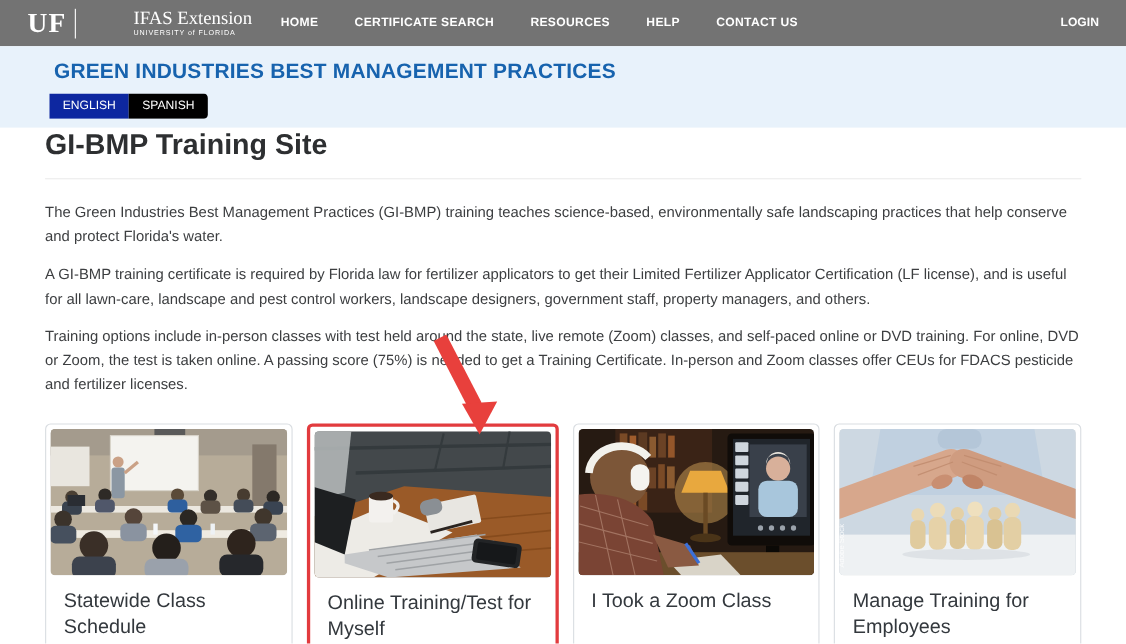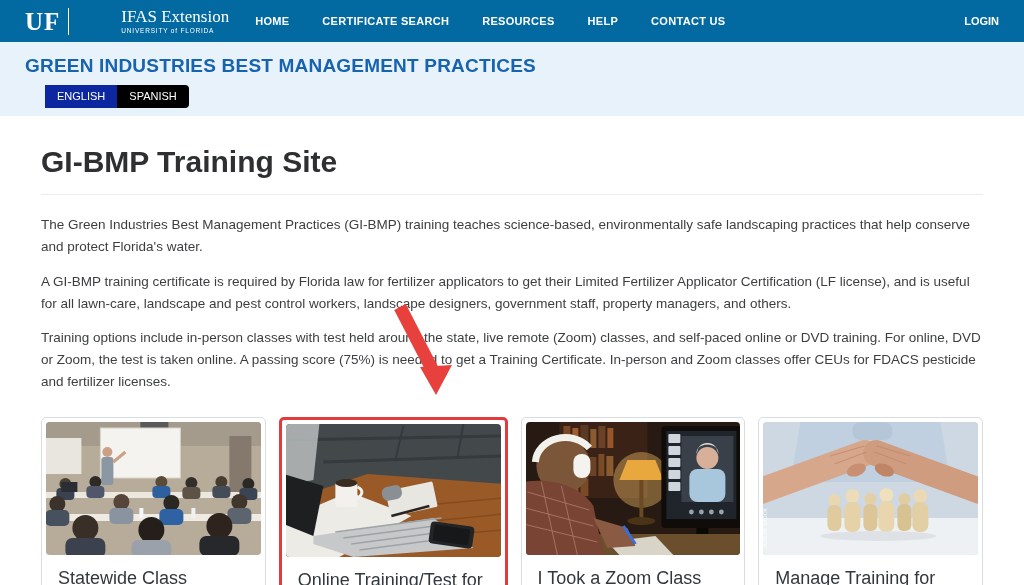--- a/index.html
+++ b/index.html
@@ -1,49 +1,49 @@
 <!DOCTYPE html>
 <html><head>
 <meta charset="utf-8">
 <style>
   * { margin:0; padding:0; box-sizing:border-box; }
   html,body { width:1024px; height:585px; overflow:hidden; background:#fff;
     font-family:"Liberation Sans", sans-serif; position:relative; }
 
   
-  .navbar { height:42px; background:#0369a1; display:flex; align-items:center;
+  .navbar { height:42px; background:#737373; display:flex; align-items:center;
     padding:0 25px; color:#fff; }
   .uf-logo { display:flex; align-items:center; cursor:pointer; }
   .uf-mark { font-family:"Liberation Serif", serif; font-weight:bold; font-size:25px;
     letter-spacing:1px; line-height:1; }
   .uf-divider { width:1px; height:27px; background:#fff; margin:0 8px; }
   .uf-text { display:flex; flex-direction:column;margin-left:44px; }
   .uf-title { font-family:"Liberation Serif", serif; font-size:17px; line-height:1.05; }
   .uf-sub { font-size:6.5px; letter-spacing:.8px; margin-top:1px; }
   .nav-items { display:flex; margin-left:26px; gap:33px; }
   .nav-item { font-size:11px; font-weight:bold; letter-spacing:.3px; cursor:pointer; white-space:nowrap; }
   .nav-login { margin-left:auto; font-size:11px; font-weight:bold; cursor:pointer; }
 
   
   .band { background:#e8f2fb; padding:13px 25px 12px; position:relative; height:74px; }
-  .band-title { color:#1763ae; font-size:19px; font-weight:bold; letter-spacing:.2px; }
+  .band-title { color:#1763ae; font-size:19px; font-weight:bold; letter-spacing:.2px;margin-left:24px; }
   .lang-group { margin-top:8px; display:inline-flex; border-radius:4px; overflow:hidden; }
   .lang-btn { font-size:11px; color:#fff; padding:5px 12px 6px; border:none; cursor:pointer;
     font-family:"Liberation Sans", sans-serif; }
   .lang-en { background:#0d27a0;margin-left:20px; }
   .lang-es { background:#000000; }
   .ffl { position:absolute; right:22px; top:13px; display:flex; align-items:center; gap:6px; }
   .ffl-text { text-align:right; line-height:1.05; }
   .ffl-1 { color:#1763ae; font-weight:bold; font-size:16px; }
   .ffl-2 { color:#5b9bd5; font-size:14px; }
   .ffl-3 { color:#1763ae; font-size:5px; font-weight:bold; letter-spacing:.4px; }
 
   
   .main { padding:0 41px; }
-  .page-title { margin-top:29px; font-size:30px; font-weight:700; color:#2d2f31; }
+  .page-title { font-size:26px; font-weight:700; color:#2d2f31; }
   .rule { border:none; border-top:1px solid #ebebeb; margin:15px 0 19px; }
   .para { font-size:13.5px; color:#3c3e40; line-height:1.62; margin-bottom:13px; }
 
   .cards { display:flex; gap:13px; margin-top:24px; }
   .card { flex:1; background:#fff; border:1px solid #d9dde1; border-radius:5px;
     padding:4px 4px 0; cursor:pointer; position:relative; }
   .card.highlight { border:3px solid #e23b3e; }
   .card-img { height:133px; border-radius:4px; overflow:hidden; background:#ddd; }
   .card-img svg { width:100%; height:100%; display:block; }
   .card-body { padding:12px 12px 16px; }

